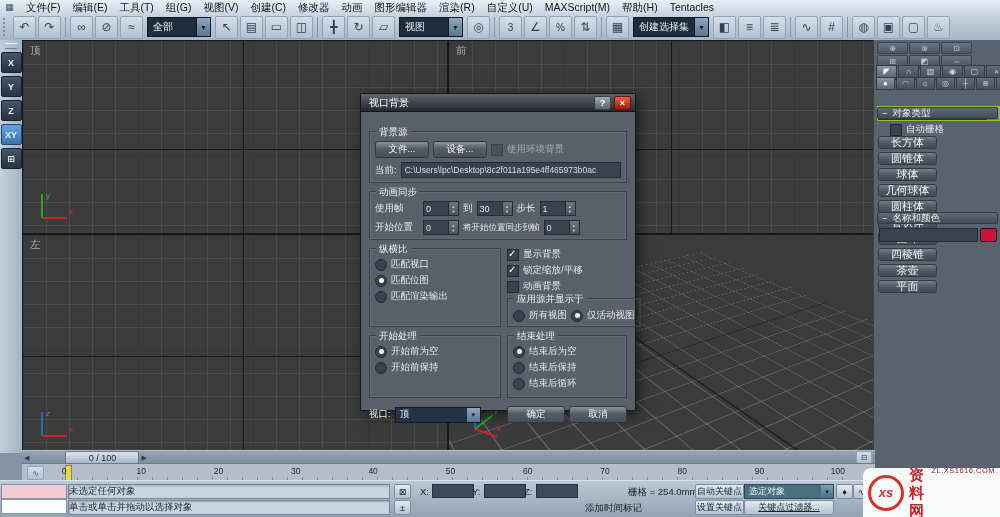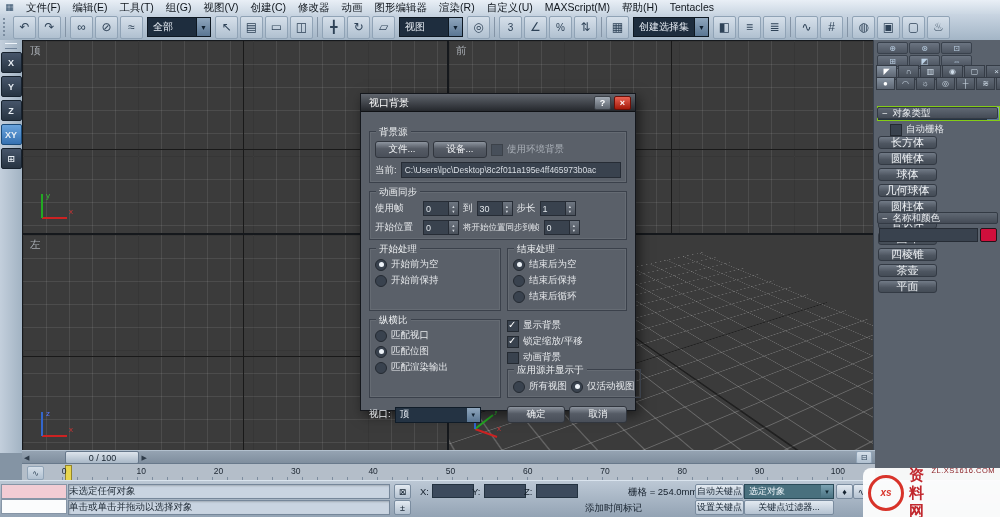--- a/index.html
+++ b/index.html
@@ -178,21 +178,21 @@
   .ddd .dda{width:13px;height:100%;background:linear-gradient(#8fa6bd,#5a7693);color:#0f1f2f;font-size:6px;
             display:flex;align-items:center;justify-content:center;}
   .flex1{flex:1;}
   .bottomrow{margin-top:7px;}
   
   .watermark{position:absolute;right:0;bottom:0;width:137px;height:49px;background:rgba(253,253,253,.96);
              z-index:80;display:flex;align-items:center;padding:2px 5px;gap:5px;
              border-top-left-radius:8px;box-sizing:border-box;}
   .wm-ring{width:36px;height:36px;flex:none;border-radius:50%;border:3px solid #d8332a;
            display:flex;align-items:center;justify-content:center;box-sizing:border-box;}
-  .wm-xs{color:#d8332a;font-style:italic;font-weight:bold;font-size:10px;}
+  .wm-xs{color:#d8332a;font-style:italic;font-weight:bold;font-size:13px;}
   .wm-col{display:flex;flex-direction:row;line-height:1.2;}
   .wm-name{color:#c1272d;font-weight:bold;font-size:15px;letter-spacing:3px;}
   .wm-url{color:#8a2025;font-size:7.5px;letter-spacing:.5px;}
 </style>
 </head>
 <body>
 
 <div class="app">
 
   <div class="menubar">
@@ -416,21 +416,21 @@
     <span class="sb" style="left:524px;top:5px;">Z:</span>
     <span class="sb dfield" style="left:536px;top:3px;width:34px;height:12px;"></span>
     <span class="sb" style="left:628px;top:5px;">栅格 = 254.0mm</span>
     <span class="sb" style="left:585px;top:21px;">添加时间标记</span>
     <span class="sb graybtn" style="left:695px;top:3px;width:47px;height:13px;">自动关键点</span>
     <span class="sb seldd" style="left:744px;top:3px;width:88px;height:13px;">
       <span class="ddv">选定对象</span>
       <span class="dda">▼</span>
     </span>
     <span class="sb graybtn" style="left:695px;top:19px;width:47px;height:13px;">设置关键点</span>
-    <span class="sb graybtn" style="left:744px;top:19px;width:88px;height:13px;">关键点过滤器...</span>
+    <span class="sb graybtn" style="left:744px;top:19px;width:88px;height:13px;text-decoration:underline;">关键点过滤器...</span>
     <span class="sb graybtn" style="left:836px;top:3px;width:15px;height:13px;">♦</span>
     <span class="sb graybtn" style="left:853px;top:3px;width:15px;height:13px;">∿</span>
   </div>
 
   <div class="dialog">
     <div class="dlg-title">
       <span class="dlg-title-t">视口背景</span>
       <span class="dlg-help">?</span>
       <span class="dlg-close">×</span>
     </div>
@@ -493,49 +493,20 @@
             <span class="sa">
                 <i>▴</i>
                 <i>▾</i>
               </span>
           </span>
         </div>
       </div>
 
       <div class="cols">
         <div class="grp g-left">
-          <span class="grp-t">开始处理</span>
-          <div class="ritem">
-            <span class="rad sel"></span>
-            <span class="lbl">开始前为空</span>
-          </div>
-          <div class="ritem">
-            <span class="rad"></span>
-            <span class="lbl">开始前保持</span>
-          </div>
-        </div>
-        <div class="grp g-right">
-          <span class="grp-t">结束处理</span>
-          <div class="ritem">
-            <span class="rad sel"></span>
-            <span class="lbl">结束后为空</span>
-          </div>
-          <div class="ritem">
-            <span class="rad"></span>
-            <span class="lbl">结束后保持</span>
-          </div>
-          <div class="ritem">
-            <span class="rad"></span>
-            <span class="lbl">结束后循环</span>
-          </div>
-        </div>
-      </div>
-
-      <div class="cols">
-        <div class="grp g-left">
           <span class="grp-t">纵横比</span>
           <div class="ritem">
             <span class="rad"></span>
             <span class="lbl">匹配视口</span>
           </div>
           <div class="ritem">
             <span class="rad sel"></span>
             <span class="lbl">匹配位图</span>
           </div>
           <div class="ritem">
@@ -557,20 +528,49 @@
             <span class="lbl">动画背景</span>
           </div>
           <div class="grp g-apply">
             <span class="grp-t">应用源并显示于</span>
             <div class="row" style="margin-bottom:0;">
               <span class="rad"></span>
               <span class="lbl">所有视图</span>
               <span class="rad sel"></span>
               <span class="lbl">仅活动视图</span>
             </div>
+          </div>
+        </div>
+      </div>
+
+      <div class="cols">
+        <div class="grp g-left">
+          <span class="grp-t">开始处理</span>
+          <div class="ritem">
+            <span class="rad sel"></span>
+            <span class="lbl">开始前为空</span>
+          </div>
+          <div class="ritem">
+            <span class="rad"></span>
+            <span class="lbl">开始前保持</span>
+          </div>
+        </div>
+        <div class="grp g-right">
+          <span class="grp-t">结束处理</span>
+          <div class="ritem">
+            <span class="rad sel"></span>
+            <span class="lbl">结束后为空</span>
+          </div>
+          <div class="ritem">
+            <span class="rad"></span>
+            <span class="lbl">结束后保持</span>
+          </div>
+          <div class="ritem">
+            <span class="rad"></span>
+            <span class="lbl">结束后循环</span>
           </div>
         </div>
       </div>
 
       <div class="row bottomrow">
         <span class="lbl">视口:</span>
         <span class="ddd">
           <span class="ddv">顶</span>
           <span class="dda">▼</span>
         </span>

